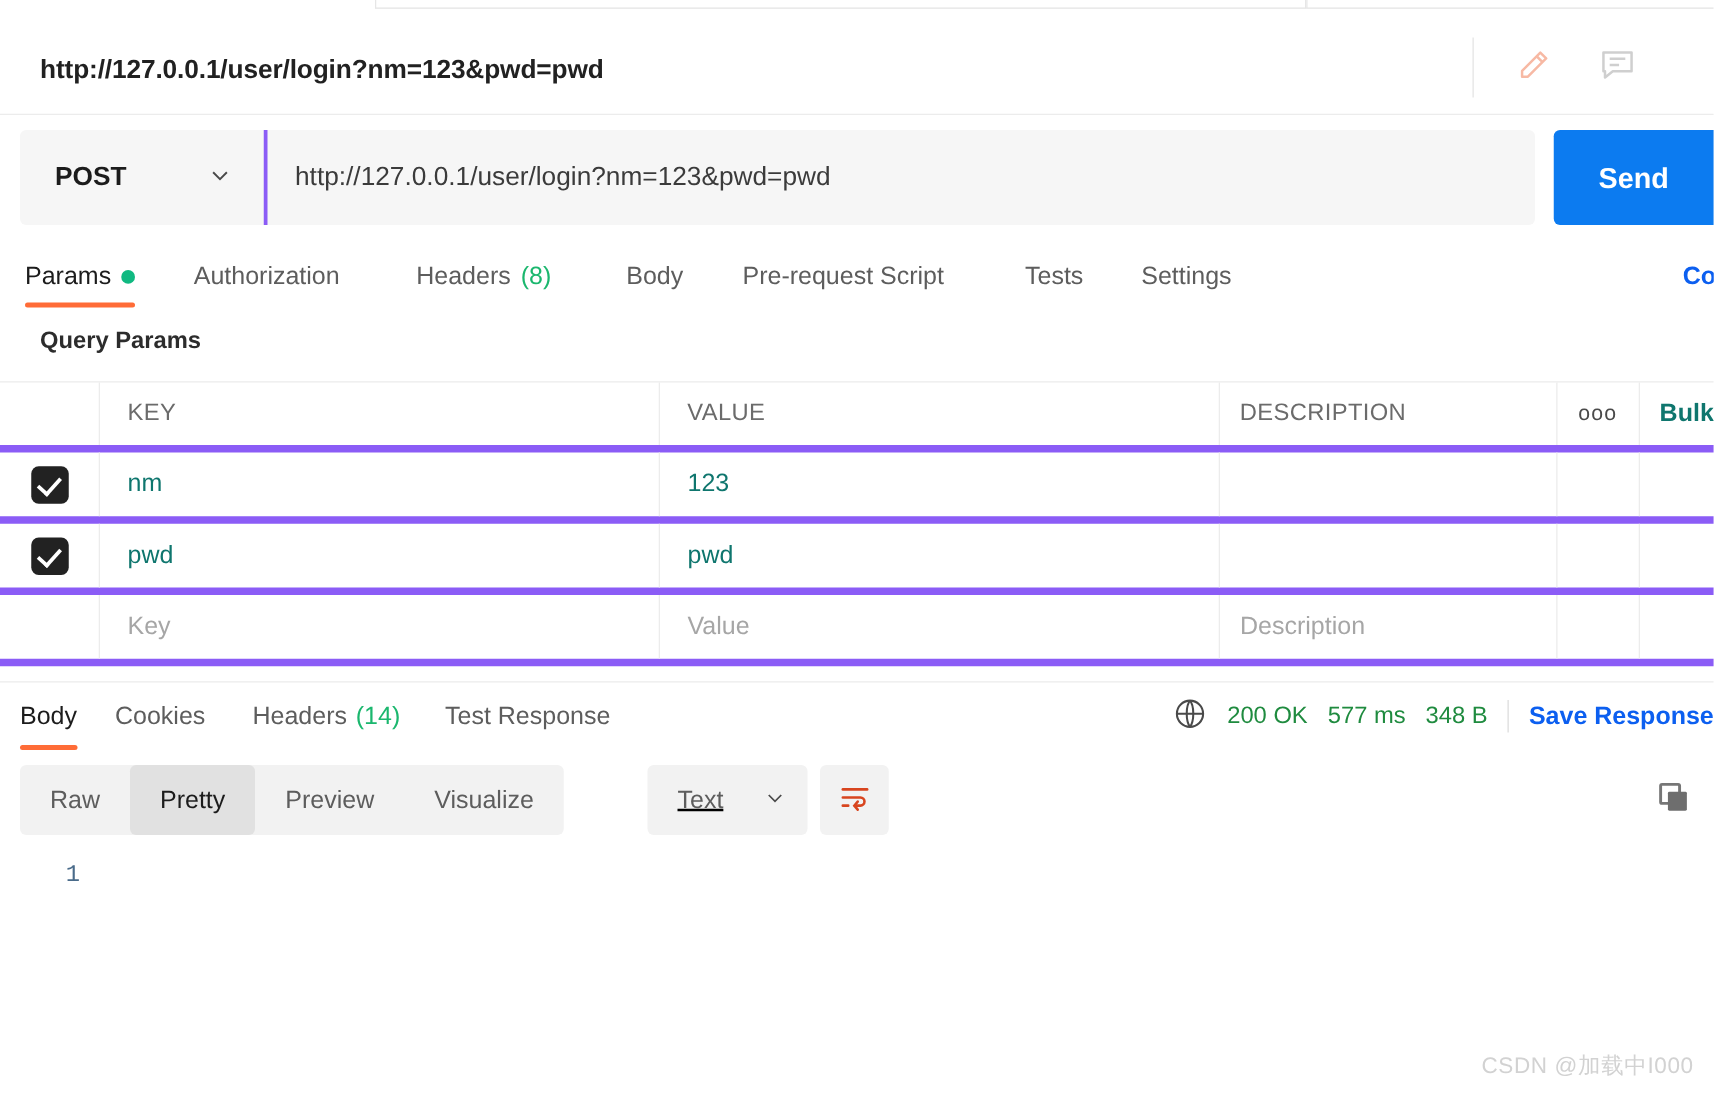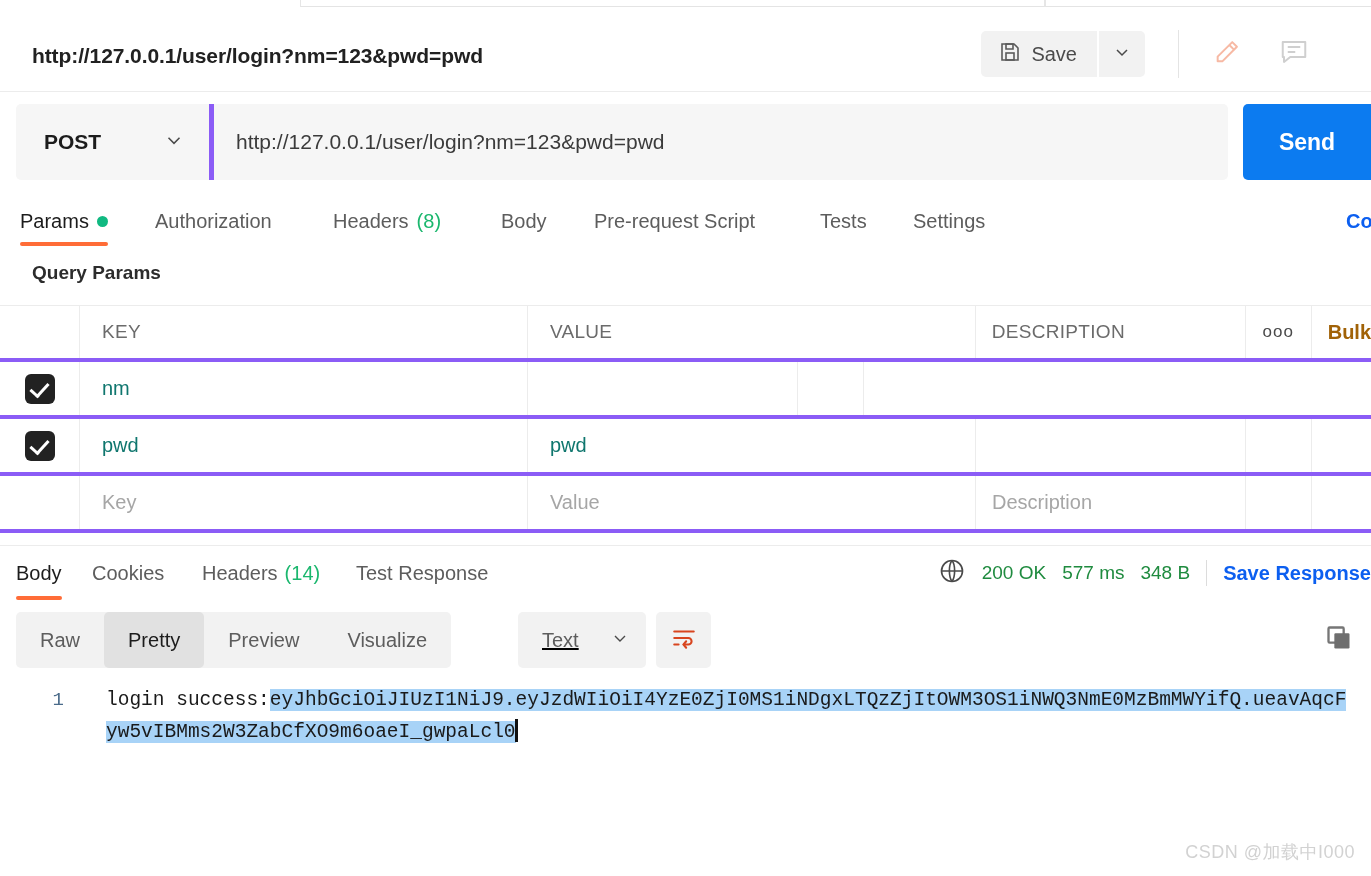--- a/index.html
+++ b/index.html
@@ -66,21 +66,21 @@
   
   .urlrow {
     position: absolute; left: 0; top: 104px; width: 1371px; height: 76px;
   }
   .method-url {
     position: absolute; left: 16px; top: 0; width: 1212px; height: 76px;
     background: #f6f6f6; border-radius: 5px; display: flex; align-items: stretch;
   }
   .method {
     width: 198px; display: flex; align-items: center; justify-content: space-between;
-    padding: 0 24px 0 28px; cursor: pointer; border-right: 5px solid #8b5cf6;
+    padding: 0 24px 0 28px; cursor: pointer; border-right: 3px solid #8b5cf6;
   }
   .method .m-label { font-size: 21px; font-weight: 700; color: #1c1c1c; }
   .url-input {
     flex: 1; display: flex; align-items: center; padding-left: 22px;
     font-size: 21px; color: #3b3b3b; cursor: text; overflow: hidden; white-space: nowrap;
   }
   .send-btn {
     position: absolute; left: 1243px; top: 0; width: 128px; height: 76px;
     background: #0c7bf0; border: none; border-radius: 5px 0 0 5px;
     color: #fff; font-size: 23px; font-weight: 700;
@@ -109,32 +109,32 @@
     font-size: 20px; font-weight: 700; color: #0c5ff0; cursor: pointer; white-space: nowrap;
   }
 
   .qp-label {
     position: absolute; left: 32px; top: 262px;
     font-size: 19px; font-weight: 700; color: #2c2c2c;
   }
 
   
   .ptable { position: absolute; left: 0; top: 305px; width: 1371px; }
-  .prow { display: flex; height: 57px; border-bottom: 4px solid #8b5cf6; }
+  .prow { display: flex; height: 57px; border-bottom: 6px solid #8b5cf6; }
   .prow.head { border-top: 1px solid #ececec; }
   .c-chk { width: 80px; border-right: 1px solid #ececec; display: flex; align-items: center; justify-content: center; }
   .c-key { width: 448px; border-right: 1px solid #ececec; display: flex; align-items: center; padding-left: 22px; }
   .c-val { width: 448px; border-right: 1px solid #ececec; display: flex; align-items: center; padding-left: 22px; }
   .c-desc { width: 270px; border-right: 1px solid #ececec; display: flex; align-items: center; padding-left: 16px; }
   .c-menu { width: 66px; border-right: 1px solid #ececec; display: flex; align-items: center; justify-content: center; }
   .c-bulk { flex: 1; display: flex; align-items: center; padding-left: 16px; }
   .th { font-size: 19px; color: #6b6b6b; letter-spacing: 0.3px; }
   .cell-txt { font-size: 20px; color: #0f766e; }
   .cell-ph { font-size: 20px; color: #a6a6a6; }
-  .bulk-link { font-size: 20px; font-weight: 700; color: #a16207; cursor: pointer; white-space: nowrap; }
+  .bulk-link { font-size: 20px; font-weight: 700; color: #0f766e; cursor: pointer; white-space: nowrap; }
   .dots { font-size: 17px; color: #4a4a4a; letter-spacing: 1px; cursor: pointer; }
   .chk {
     width: 30px; height: 30px; border-radius: 6px; background: #222; position: relative; cursor: pointer;
   }
   .chk::after {
     content: ""; position: absolute; left: 9px; top: 5px;
     width: 8px; height: 15px; border: solid #fff; border-width: 0 3px 3px 0;
     transform: rotate(42deg);
   }
 
@@ -216,39 +216,20 @@
 <div class="app">
 
   <div class="tabstrip">
     <div class="tab-edge t1"></div>
     <div class="tab-edge t2"></div>
   </div>
 
   <div class="titlebar">
     <div class="req-title">http://127.0.0.1/user/login?nm=123&amp;pwd=pwd</div>
 
-    <div class="save-group">
-      <div class="save-btn">
-        <span>
-          <svg width="24" height="24" viewBox="0 0 24 24" fill="none" stroke="#5a5a5a" stroke-width="1.6">
-            <path d="M4 4h12l4 4v12H4z"></path>
-            <path d="M8 4h7v5H8z"></path>
-            <rect x="8" y="13" width="8" height="7"></rect>
-          </svg>
-        </span>
-        <span class="lbl">Save</span>
-      </div>
-      <div class="save-caret">
-        <span>
-          <svg width="20" height="20" viewBox="0 0 20 20" fill="none" stroke="#4a4a4a" stroke-width="1.5">
-            <path d="M5 8l5 5 5-5"></path>
-          </svg>
-        </span>
-      </div>
-    </div>
 
     <div class="vdiv"></div>
 
     <div class="icon-btn edit-btn">
       <span>
         <svg width="28" height="28" viewBox="0 0 24 24" fill="none" stroke="#f7b9a4" stroke-width="1.7" stroke-linejoin="round">
           <path d="M16.5 3.5l4 4L8 20H4v-4z"></path>
           <path d="M14 6l4 4"></path>
         </svg>
       </span>
@@ -335,20 +316,23 @@
         </div>
     </div>
 
     <div class="prow">
       <div class="c-chk">
           <span class="chk"></span>
         </div>
       <div class="c-key">
           <span class="cell-txt">nm</span>
         </div>
+      <div class="c-val">
+          <span class="cell-txt">123</span>
+        </div>
       <div class="c-desc">
           <span class="cell-txt"></span>
         </div>
       <div class="c-menu"></div>
       <div class="c-bulk"></div>
     </div>
 
     <div class="prow">
       <div class="c-chk">
           <span class="chk"></span>
@@ -449,17 +433,16 @@
         <svg width="28" height="28" viewBox="0 0 24 24" fill="none">
           <rect x="3" y="3" width="13" height="13" rx="1" stroke="#767676" stroke-width="2"></rect>
           <rect x="8" y="8" width="13" height="13" rx="1" fill="#6e6e6e"></rect>
         </svg>
       </span>
     </div>
   </div>
 
   <div class="codearea">
     <div class="gutter">1</div>
-    <div class="codetext"><span>login success:</span><span class="sel">eyJhbGciOiJIUzI1NiJ9.eyJzdWIiOiI4YzE0ZjI0MS1iNDgxLTQzZjItOWM3OS1iNWQ3NmE0MzBmMWYifQ.ueavAqcFyw5vIBMms2W3ZabCfXO9m6oaeI_gwpaLcl0</span><span class="caret"></span></div>
   </div>
 
   <div class="watermark">CSDN @加载中I000</div>
 </div>
 
 </body></html>

